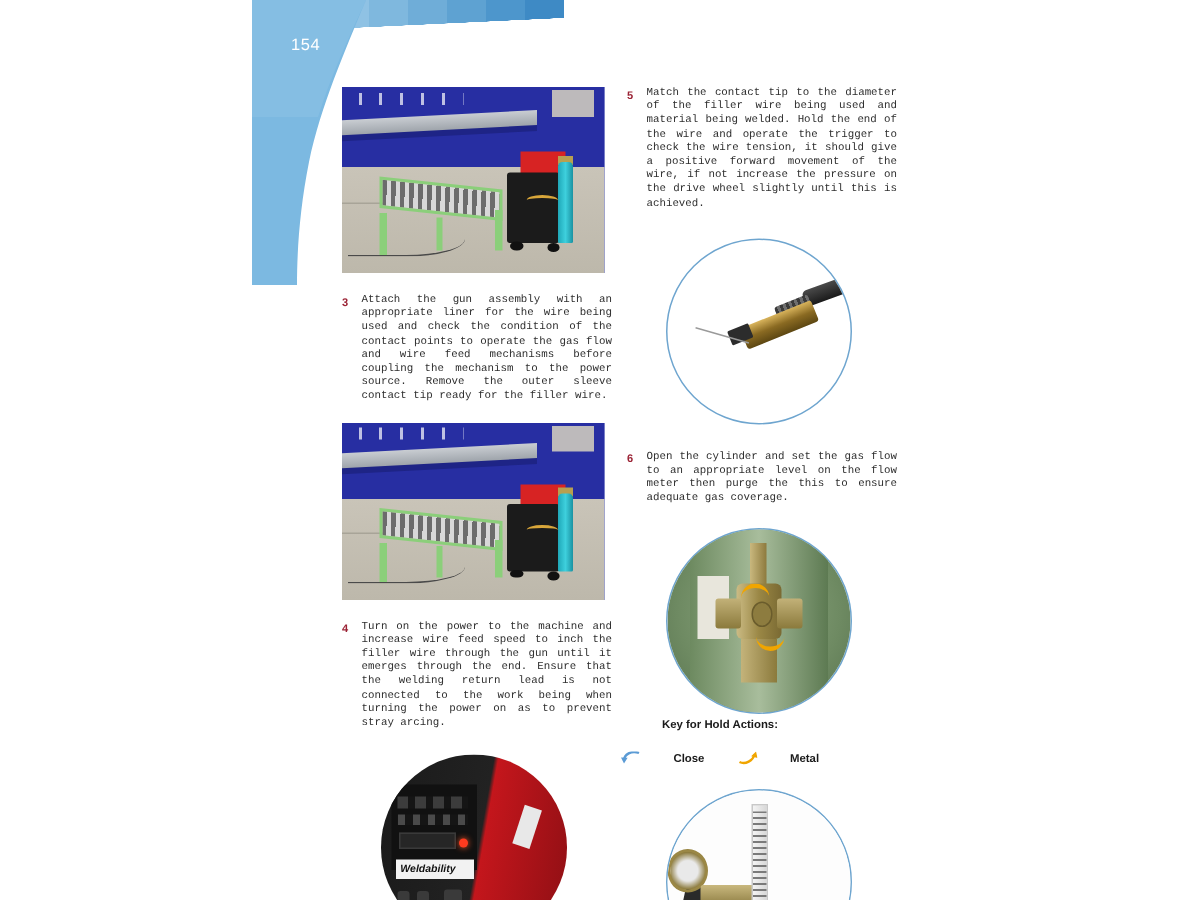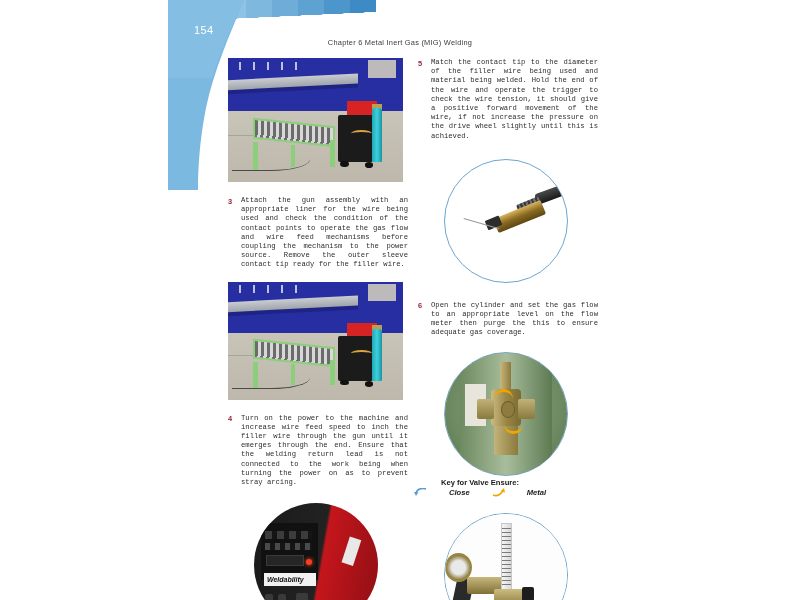--- a/index.html
+++ b/index.html
@@ -240,22 +240,21 @@
   }
   .caption-row {
     width: 124px;
     display: flex;
     justify-content: center;
     align-items: center;
     gap: 22px;
     font-size: 7.6px;
     font-weight: bold;
     color: #1a1a1a;
-    margin-top: 1px;
-    font-style: italic;
+    margin-top: 14px;
   }
   .arrow-ico { width: 13px; height: 9px; display:inline-block; }
 </style>
 </head>
 <body>
 
 <div id="page">
 
   <div class="banner">
     <div class="banner-stripes"></div>
@@ -263,21 +262,20 @@
   </div>
 
   <div class="wedge">
     <svg width="90" height="190" viewBox="0 0 90 190">
       <path d="M0,0 L76,0 C62,34 46,70 38,108 C32,138 30,166 30,190 L0,190 Z" fill="#7cb9e1"></path>
       <path d="M0,0 L76,0 C64,26 52,52 44,78 L0,78 Z" fill="#8cc3e6" opacity="0.55"></path>
     </svg>
   </div>
 
   <div class="page-number">154</div>
-  <div class="running-head">Chapter 6  Metal Inert Gas (MIG) Welding</div>
 
   <div class="col-left">
 
     <div class="photo-rect">
       <div class="ws-wall2"></div>
       <div class="ws-dots"></div>
       <div class="ws-board"></div>
       <div class="ws-shelf"></div>
       <div class="ws-shelf-edge"></div>
       <div class="ws-floor-line"></div>
@@ -373,21 +371,21 @@
       <div class="vlv-stem"></div>
       <div class="vlv-body"></div>
       <div class="vlv-wheelL"></div>
       <div class="vlv-wheelR"></div>
       <div class="vlv-hub"></div>
       <div class="vlv-base"></div>
       <div class="vlv-arrow1"></div>
       <div class="vlv-arrow2"></div>
     </div>
 
-    <div class="caption-key">Key for Valve Ensure:</div>
+    <div class="caption-key">Key for Hold Actions:</div>
     <div class="caption-row">
       <span class="arrow-ico">
         <svg width="13" height="9" viewBox="0 0 13 9">
           <path d="M12,1 C7,-1 2,2 2,6" stroke="#5b9bd5" stroke-width="1.6" fill="none"></path>
           <path d="M2,8 L0,4 L4.4,4.2 Z" fill="#5b9bd5"></path>
         </svg>
       </span>
       <span>Close</span>
       <span class="arrow-ico">
         <svg width="13" height="9" viewBox="0 0 13 9">

